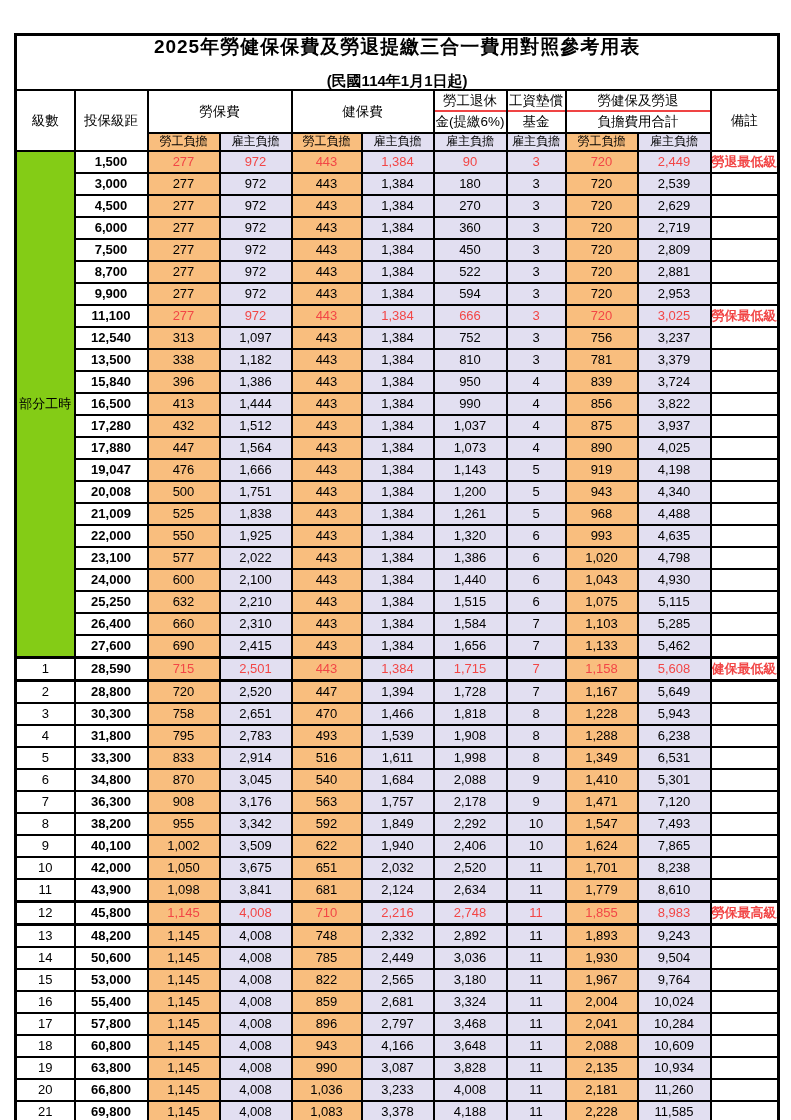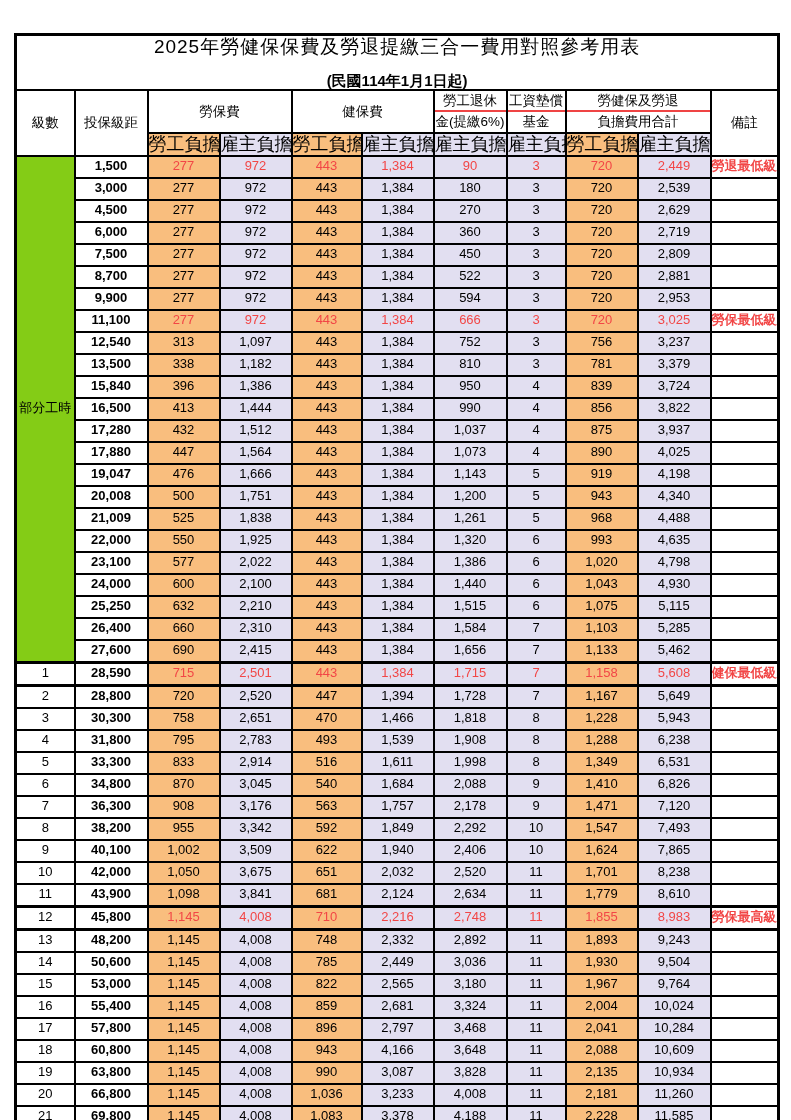--- a/index.html
+++ b/index.html
@@ -10,25 +10,25 @@
   .wrap{position:absolute;left:14px;top:33px;}
   table{
     border-collapse:collapse;table-layout:fixed;width:763px;
     border:3px solid #000;
   }
   td{
     border:2px solid #000;text-align:center;vertical-align:middle;
     padding:0;white-space:nowrap;overflow:hidden;line-height:1.15;
   }
   .titlecell{height:50px;background:#fff;}
-  .title{font-size:19px;font-weight:normal;letter-spacing:1px;}
+  .title{font-size:19px;font-weight:bold;letter-spacing:1px;}
   .subtitle{font-size:15px;font-weight:bold;margin-top:14px;}
   tr.h1 td{height:19px;font-size:13.5px;}
   tr.h2 td{height:20px;font-size:13.5px;}
-  tr.h3 td{height:16px;font-size:18px;}
+  tr.h3 td{height:16px;font-size:12px;}
   td.thin{border-bottom:1px solid #000;}
   td.thin2{border-top:2px solid #ef4444;}
   #rows-body td{height:20px;font-size:13px;}
   .emp{background:#f9be7e;}
   .er{background:#e2dff1;}
   .bracket{font-size:13.5px;font-weight:bold;}
   .lvl{font-size:13.5px;}
   .note{font-size:10px;font-weight:bold;color:#f24646;letter-spacing:0;}
   .red{color:#f24646;}
   tr.emph td{border-top:3px solid #000;border-bottom:3px solid #000;}
@@ -432,21 +432,21 @@
         <tr>
           <td class="lvl">6</td>
           <td class="bracket">34,800</td>
           <td class="emp">870</td>
           <td class="er">3,045</td>
           <td class="emp">540</td>
           <td class="er">1,684</td>
           <td class="er">2,088</td>
           <td class="er">9</td>
           <td class="emp">1,410</td>
-          <td class="er">6,826</td>
+          <td class="er">5,301</td>
           <td class="note"></td>
         </tr>
         <tr>
           <td class="lvl">7</td>
           <td class="bracket">36,300</td>
           <td class="emp">908</td>
           <td class="er">3,176</td>
           <td class="emp">563</td>
           <td class="er">1,757</td>
           <td class="er">2,178</td>

